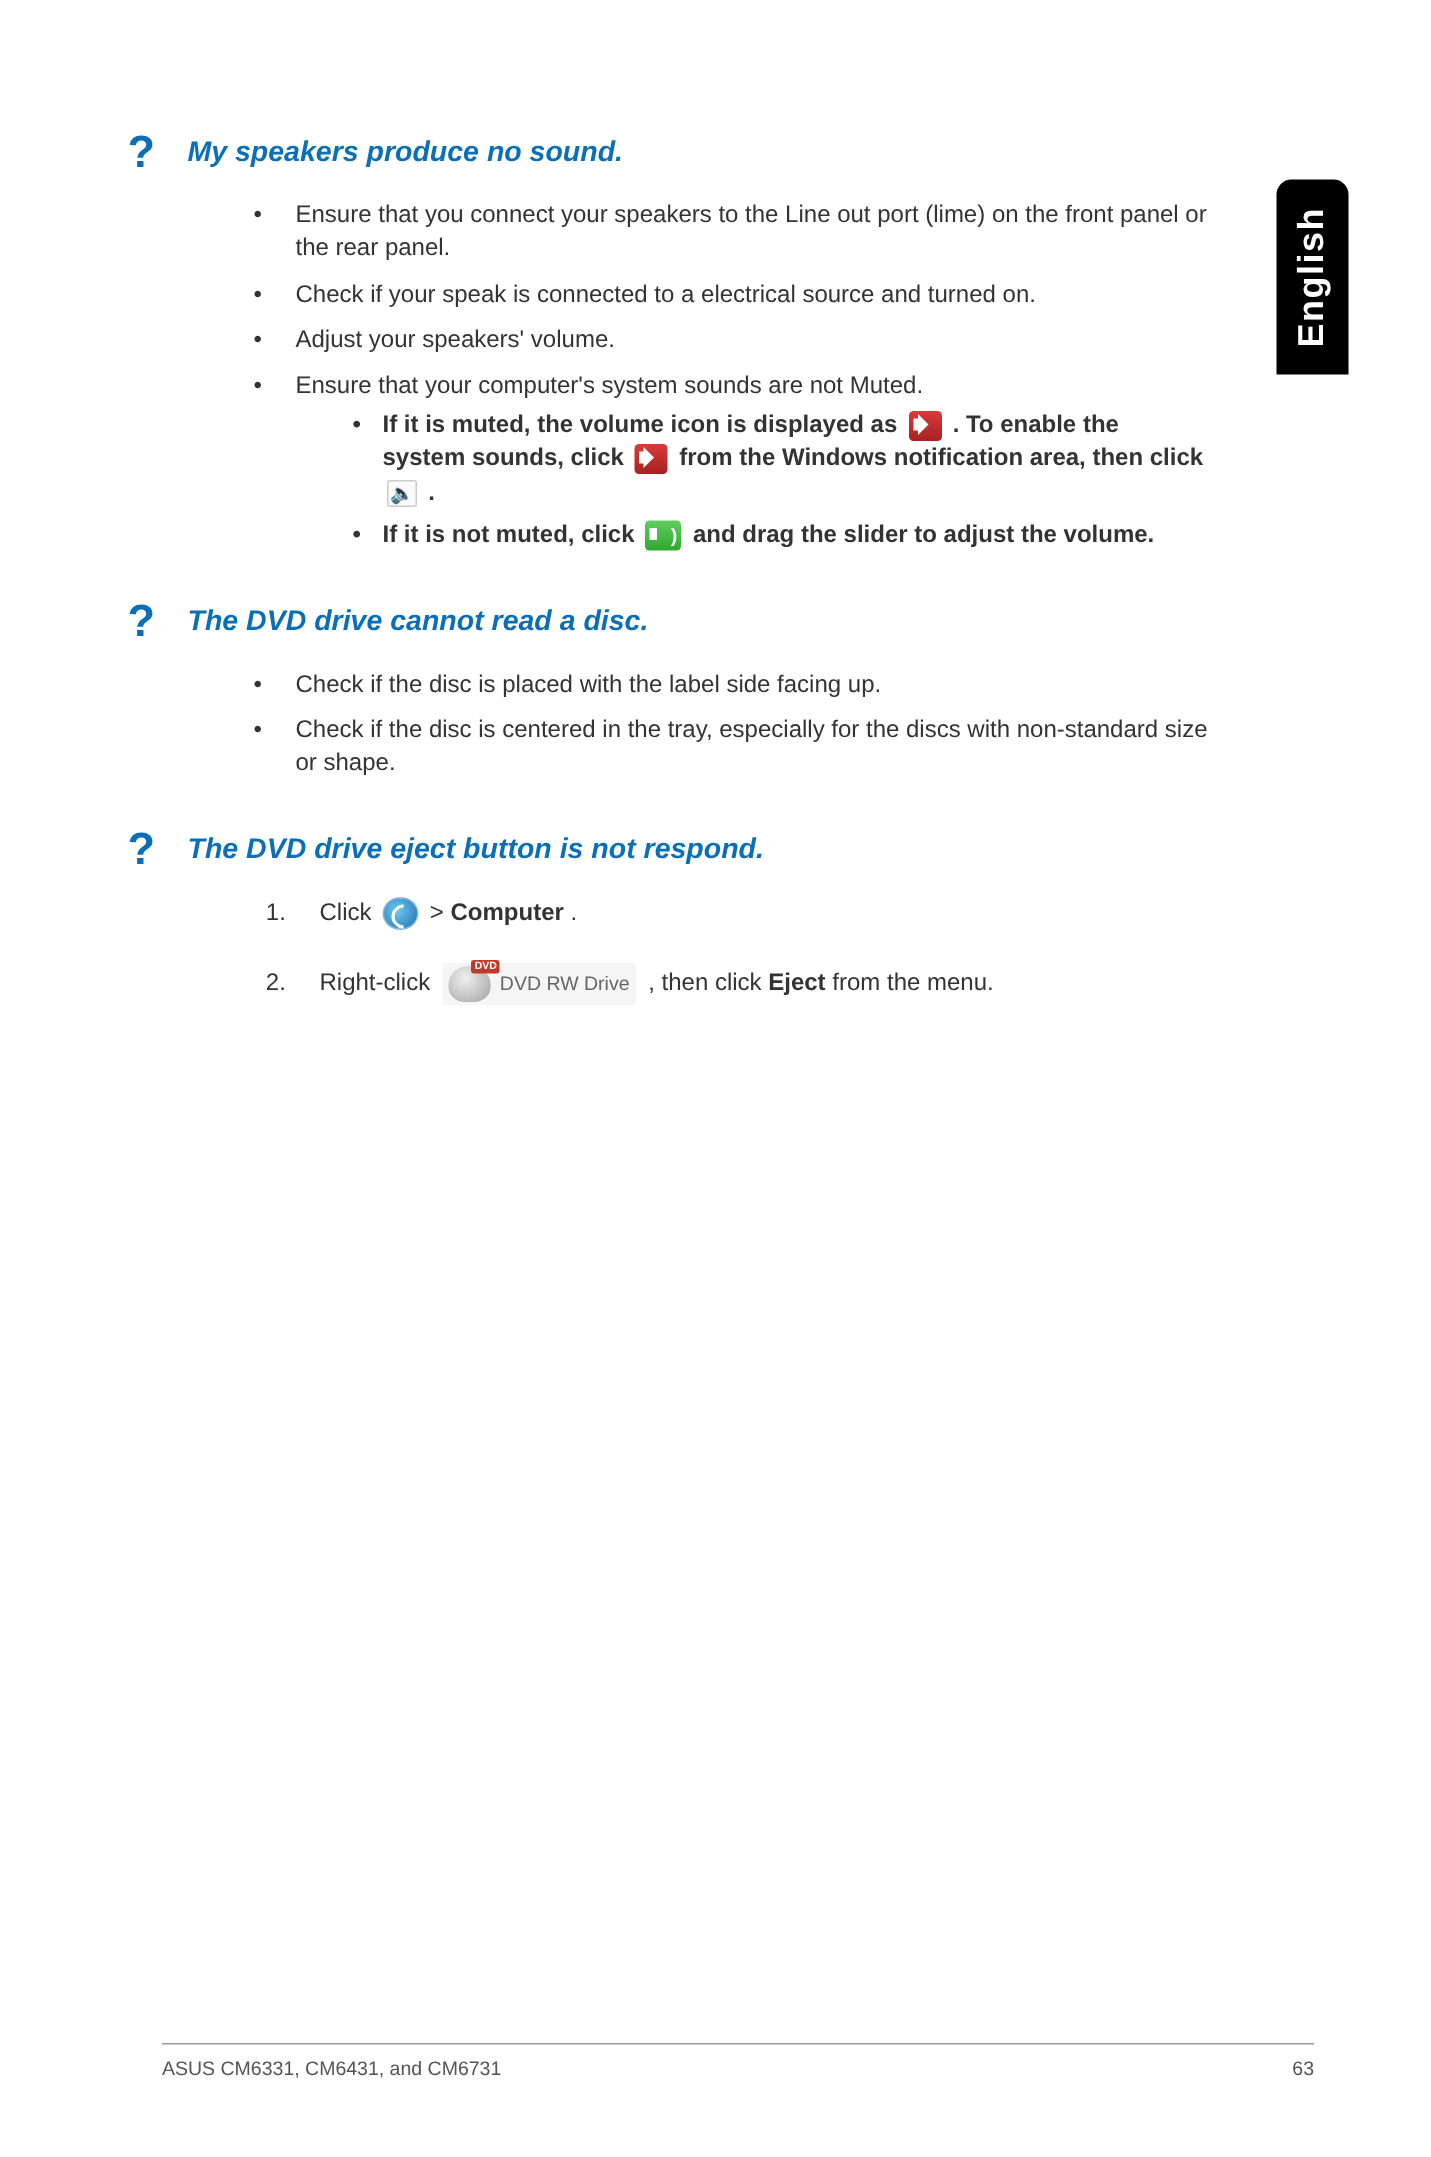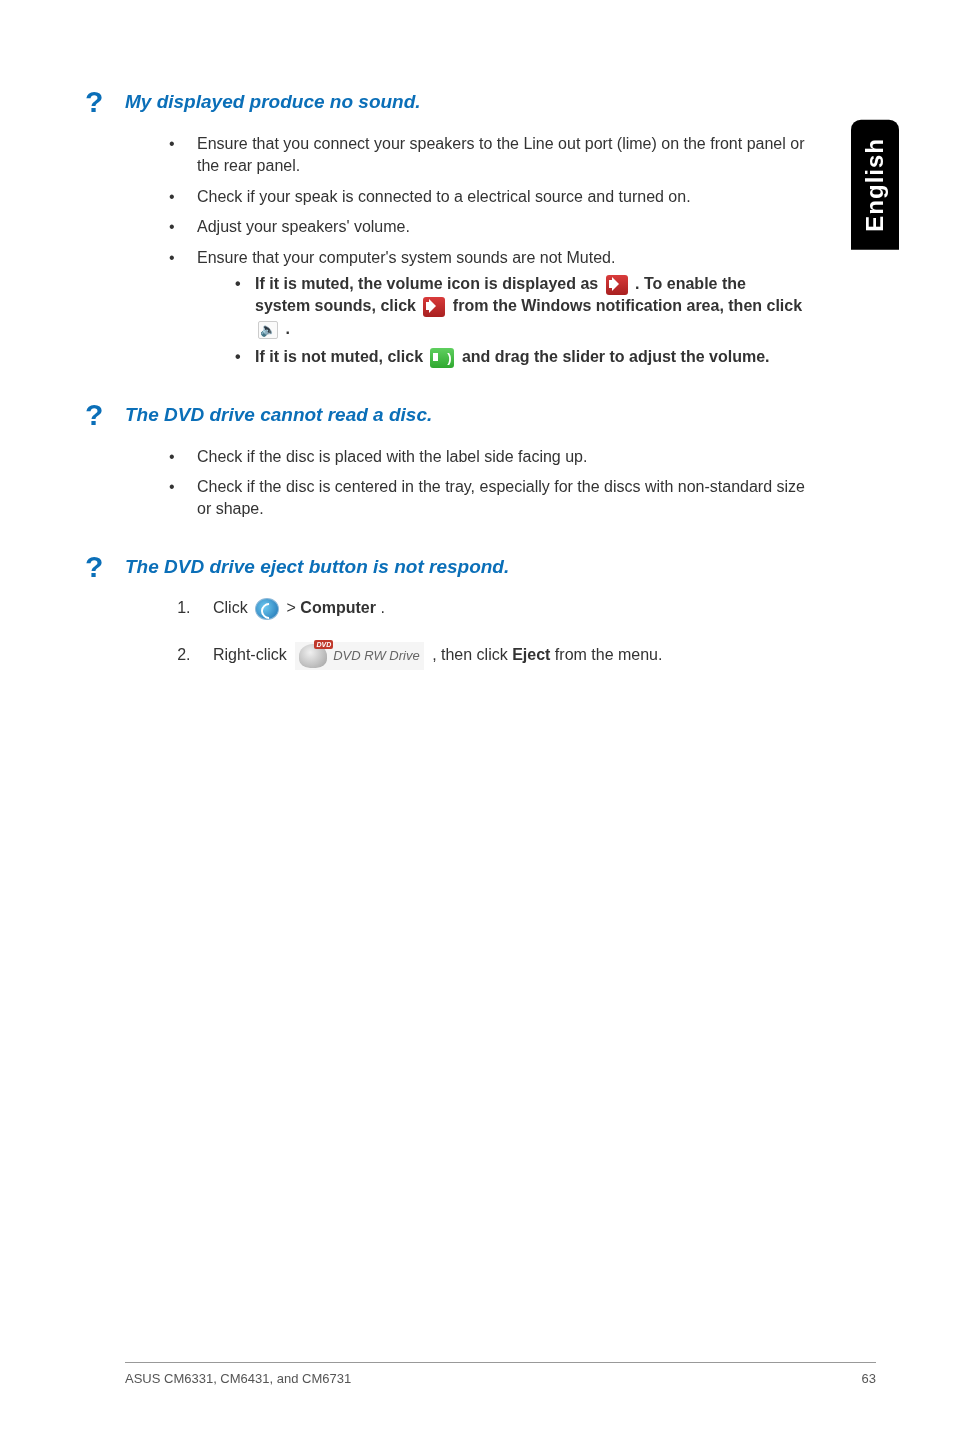--- a/index.html
+++ b/index.html
@@ -168,21 +168,20 @@
     border-right-color: transparent;
     transform: rotate(45deg);
   }
   .icon-dvd-drive {
     display: inline-flex;
     align-items: center;
     vertical-align: middle;
     margin: 0 4px;
     padding: 2px 4px;
     background: #f5f5f5;
-    font-style: italic;
   }
   .icon-dvd-disc {
     width: 28px; height: 24px;
     background: radial-gradient(circle at 40% 35%, #f0f0f0, #a0a0a0);
     border-radius: 50% 50% 40% 40%;
     position: relative;
     margin-right: 6px;
   }
   .icon-dvd-disc::before {
     content: "DVD";
@@ -196,40 +195,40 @@
     border-radius: 2px;
   }
   .dvd-label {
     font-size: 13px;
     color: #666;
   }
   .bold { font-weight: bold; }
   .footer {
     position: absolute;
     bottom: 52px;
-    left: 125px;
+    left: 108px;
     right: 78px;
     border-top: 1px solid #999;
     padding-top: 8px;
     font-size: 13px;
     color: #555;
     display: flex;
     justify-content: space-between;
   }
 </style>
 </head>
 <body>
 
 <div class="page">
   <div class="lang-tab">English</div>
 
   <div class="section">
     <div class="q-row">
       <div class="q-mark">?</div>
-      <div class="q-title">My displayed produce no sound.</div>
+      <div class="q-title">My speakers produce no sound.</div>
     </div>
     <ul class="level1">
       <li>Ensure that you connect your speakers to the Line out port (lime) on the front panel or the rear panel.</li>
       <li>Check if your speak is connected to a electrical source and turned on.</li>
       <li>Adjust your speakers' volume.</li>
       <li>
         <span>Ensure that your computer's system sounds are not Muted.</span>
         <ul class="level2">
           <li>
             <span>If it is muted, the volume icon is displayed as </span>

